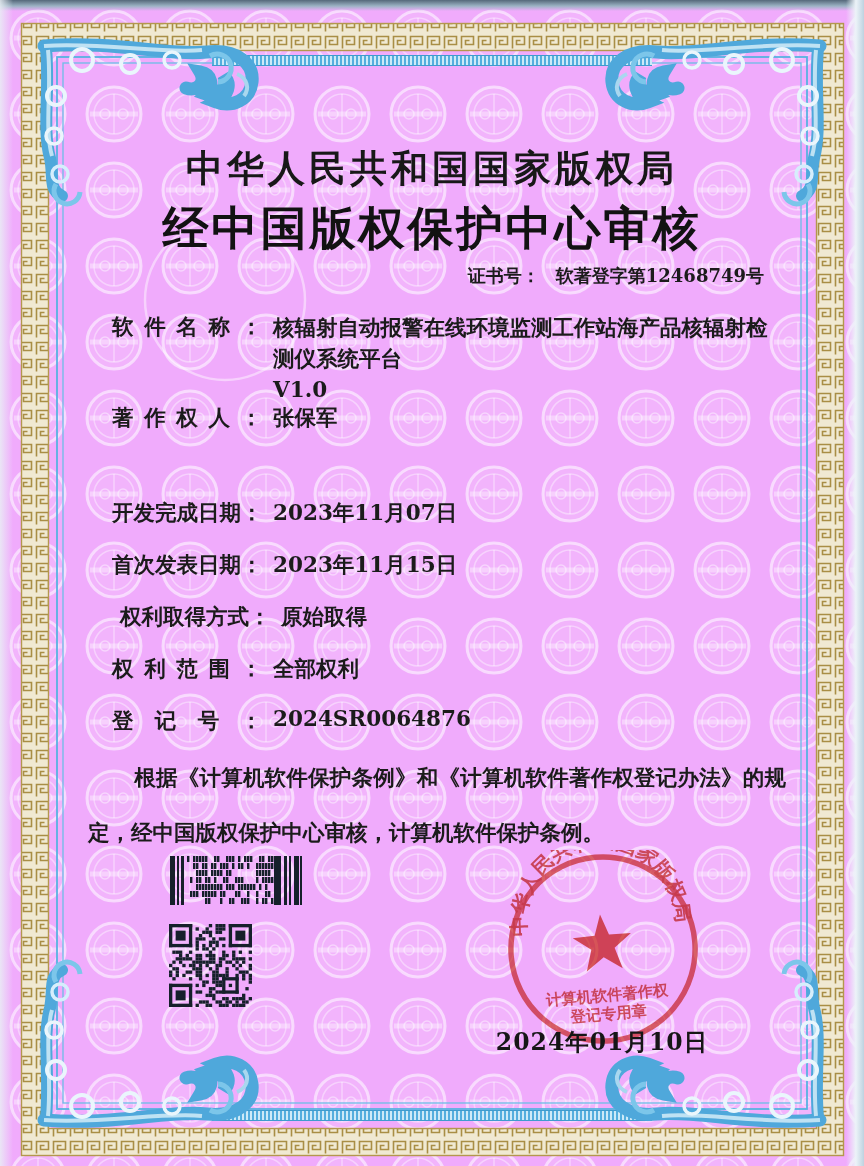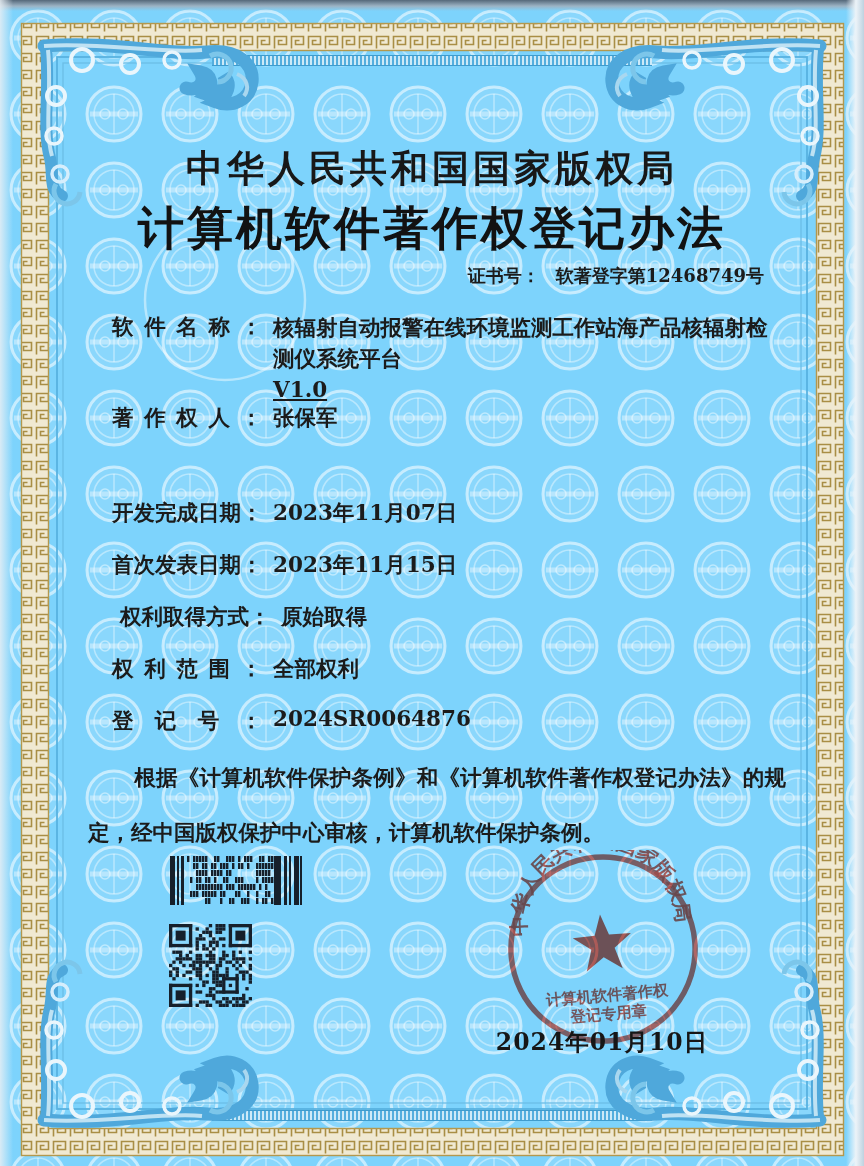--- a/index.html
+++ b/index.html
@@ -3,21 +3,21 @@
 <meta charset="utf-8">
 <style>
   html,body{margin:0;padding:0;}
   body{
     width:864px;height:1166px;overflow:hidden;
     background:#c7d8e4;
     font-family:"DejaVu Serif","Liberation Serif",serif;
   }
   .page{
     position:relative;width:864px;height:1166px;
-    background:#7dd3fc;overflow:hidden;
+    background:#f0abfc;overflow:hidden;
   }
   .abs{position:absolute;}
   svg{display:block;}
   
   .edge-top{position:absolute;left:0;top:0;right:0;height:11px;
     background:linear-gradient(#55687a,#9cb3c4 55%,rgba(214,233,245,0));pointer-events:none;}
   .edge-left{position:absolute;left:0;top:0;bottom:0;width:13px;
     background:linear-gradient(90deg,#e9eff4,rgba(233,239,244,0));opacity:.85;pointer-events:none;}
   .edge-right{position:absolute;right:0;top:0;bottom:0;width:18px;
     background:linear-gradient(270deg,#bed2e0,#ecf3f8 45%,rgba(236,243,248,0));pointer-events:none;}
@@ -30,21 +30,21 @@
     font-size:37px;font-weight:bold;letter-spacing:4px;color:#181818;}
   .title{position:absolute;left:0;right:0;top:198px;text-align:center;
     font-size:46px;font-weight:bold;letter-spacing:3px;color:#121212;}
   .certno{position:absolute;top:264px;right:100px;font-size:18px;font-weight:bold;color:#1c1c1c;}
   .certno .gap{display:inline-block;width:16px;}
   .frow{position:absolute;left:112px;font-size:21.5px;font-weight:bold;color:#1b1b1b;white-space:nowrap;}
   .flabel{display:inline-block;width:150px;text-align:justify;text-align-last:justify;vertical-align:top;}
   .fval{display:inline-block;margin-left:11px;vertical-align:top;text-align:center;}
   .fval-wrap{display:inline-block;margin-left:11px;vertical-align:top;width:507px;
     white-space:normal;line-height:31px;}
-  .version-line{line-height:31px;text-decoration:underline;}
+  .version-line{line-height:31px;}
   .statement{position:absolute;left:88px;right:78px;top:750px;
     font-size:21.5px;font-weight:bold;color:#1b1b1b;line-height:55px;text-indent:2.15em;text-align:justify;}
   .issue-date{position:absolute;left:492px;width:220px;top:1026px;text-align:center;
     font-size:23.5px;font-weight:bold;color:#161616;letter-spacing:1px;}
   .seal-wrap{position:absolute;left:504px;top:850px;width:198px;height:198px;
     mix-blend-mode:multiply;opacity:.92;}
   .barcode-wrap{position:absolute;left:170px;top:856px;}
   .qr-wrap{position:absolute;left:169px;top:924px;}
 </style>
 </head>
@@ -108,21 +108,21 @@
         <path d="M195,30 C205,34 208,44 202,52" fill="none" stroke="#a9d7ef" stroke-width="4"></path>
       </g>
     </defs>
     <use href="#flr" transform="translate(42,44)"></use>
     <use href="#flr" transform="translate(822,44) scale(-1,1)"></use>
     <use href="#flr" transform="translate(42,1122) scale(1,-1)"></use>
     <use href="#flr" transform="translate(822,1122) scale(-1,-1)"></use>
   </svg>
 
   <div class="issuer">中华人民共和国国家版权局</div>
-  <div class="title">计算机软件著作权登记办法</div>
+  <div class="title">经中国版权保护中心审核</div>
   <div class="certno">
     <span>证书号：</span><span class="gap"></span><span>软著登字第12468749号</span>
   </div>
 
   <div class="frow" style="top:312px;">
     <span class="flabel">软件名称：</span><span class="fval-wrap"><span>核辐射自动报警在线环境监测工作站海产品核辐射检测仪系统平台</span><div class="version-line">V1.0</div></span>
   </div>
   <div class="frow" style="top:403px;">
     <span class="flabel">著作权人：</span><span class="fval">张保军</span>
   </div>

